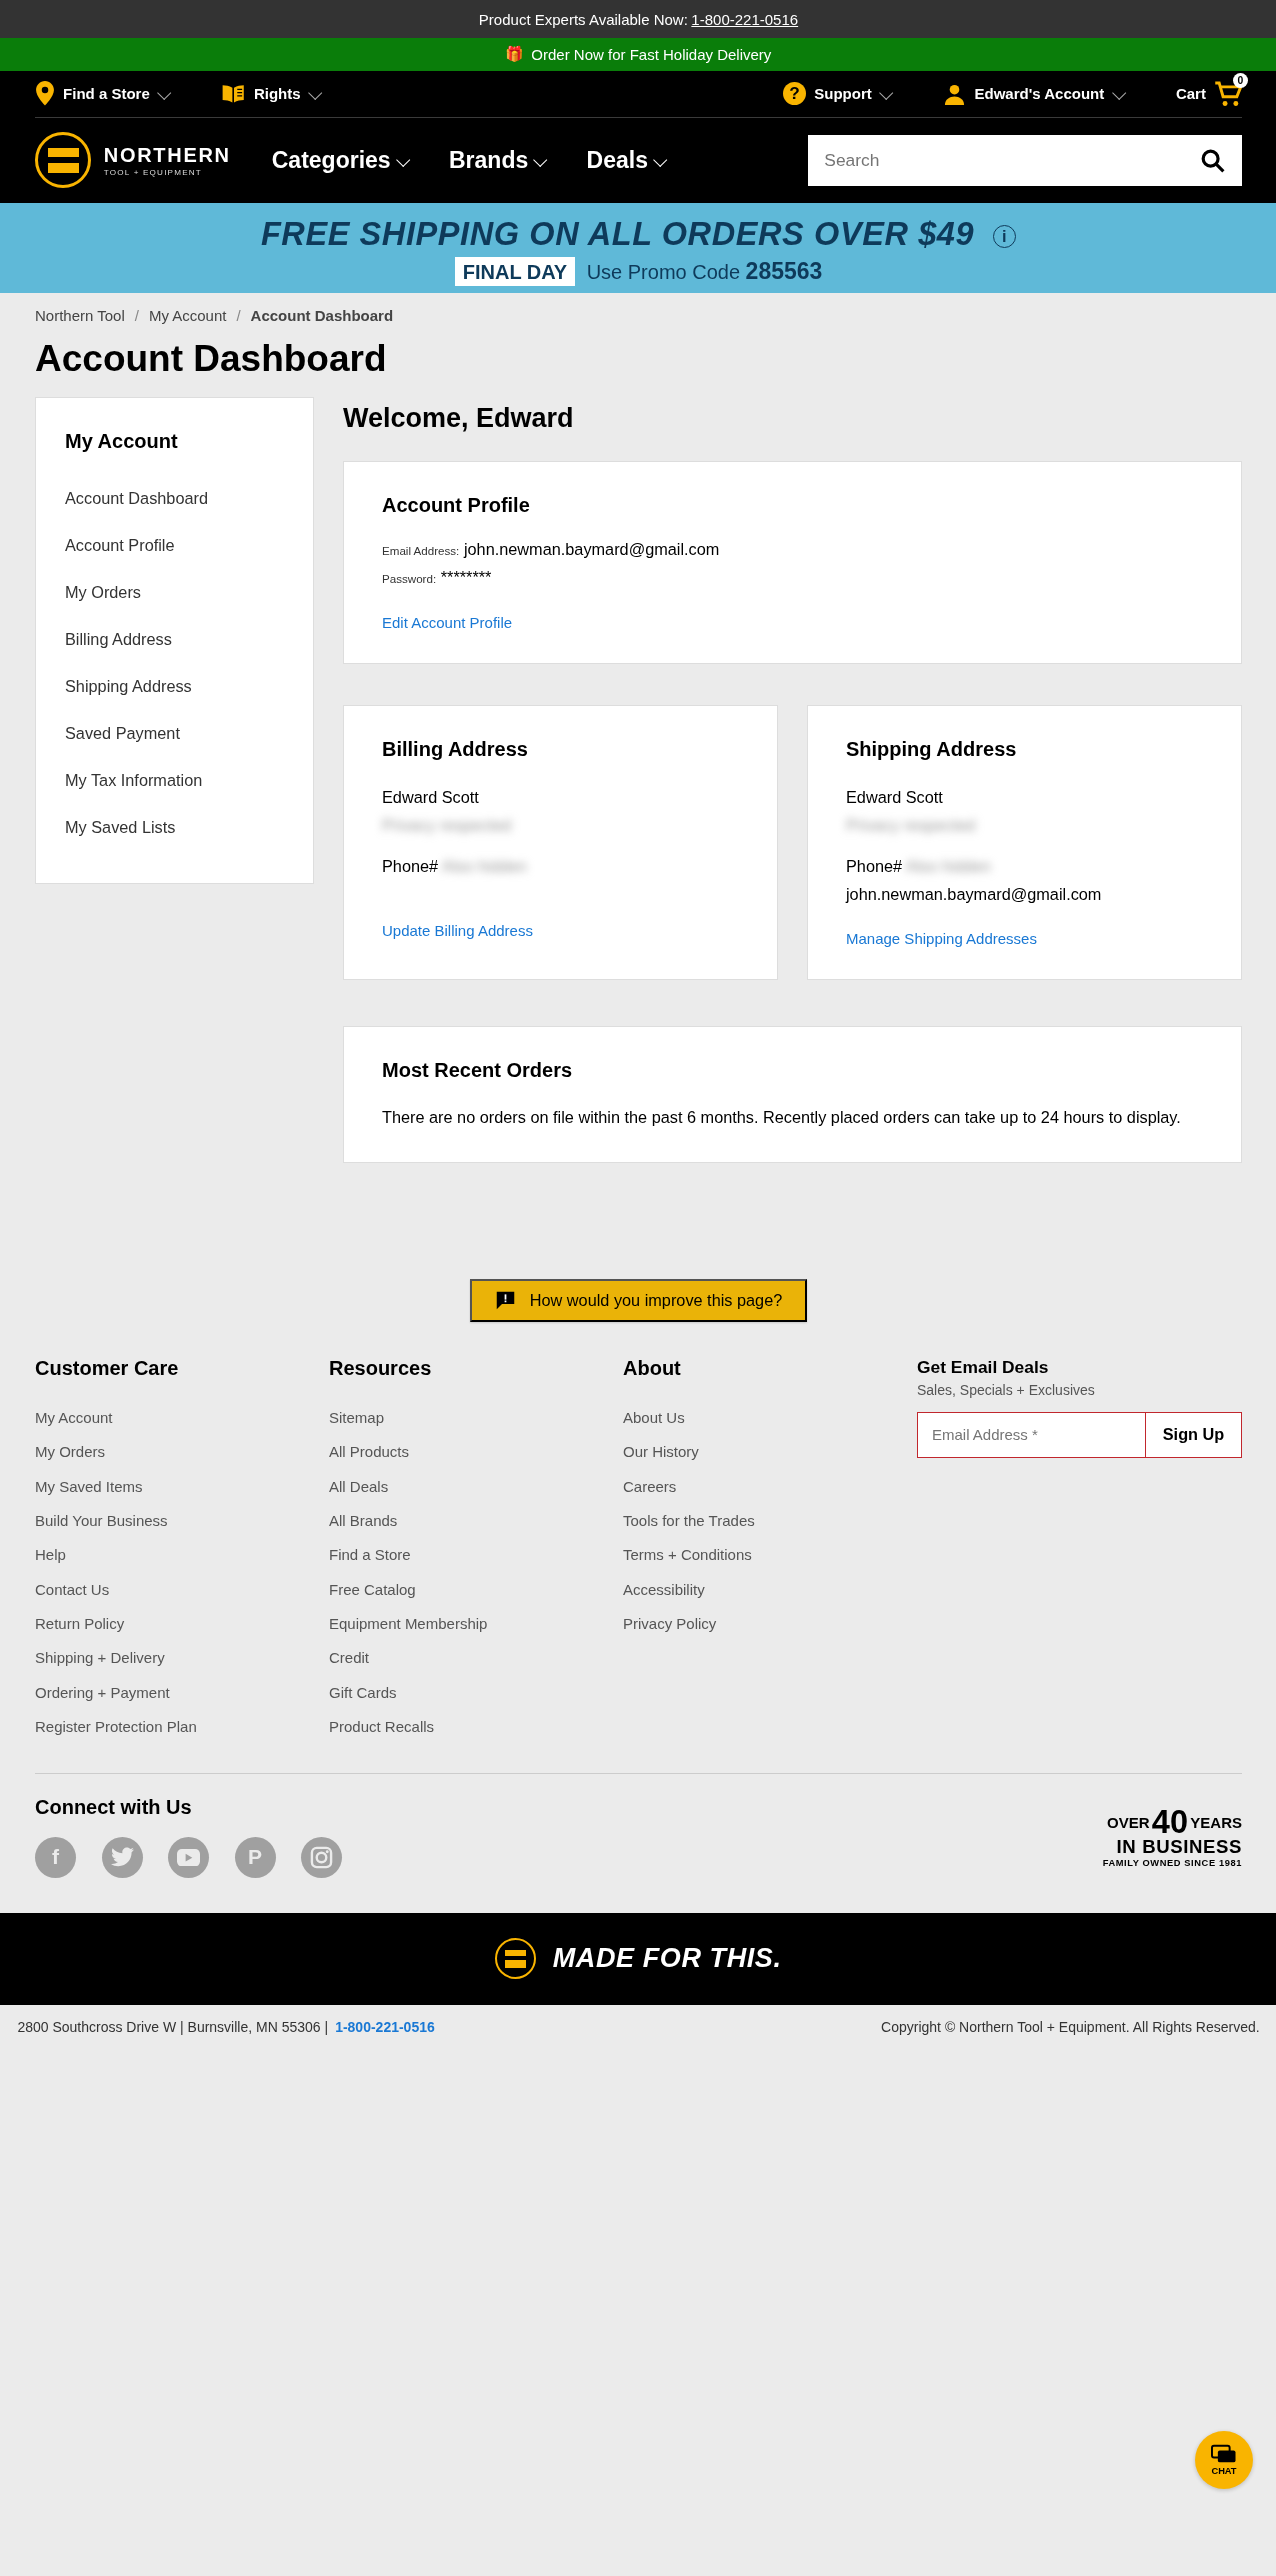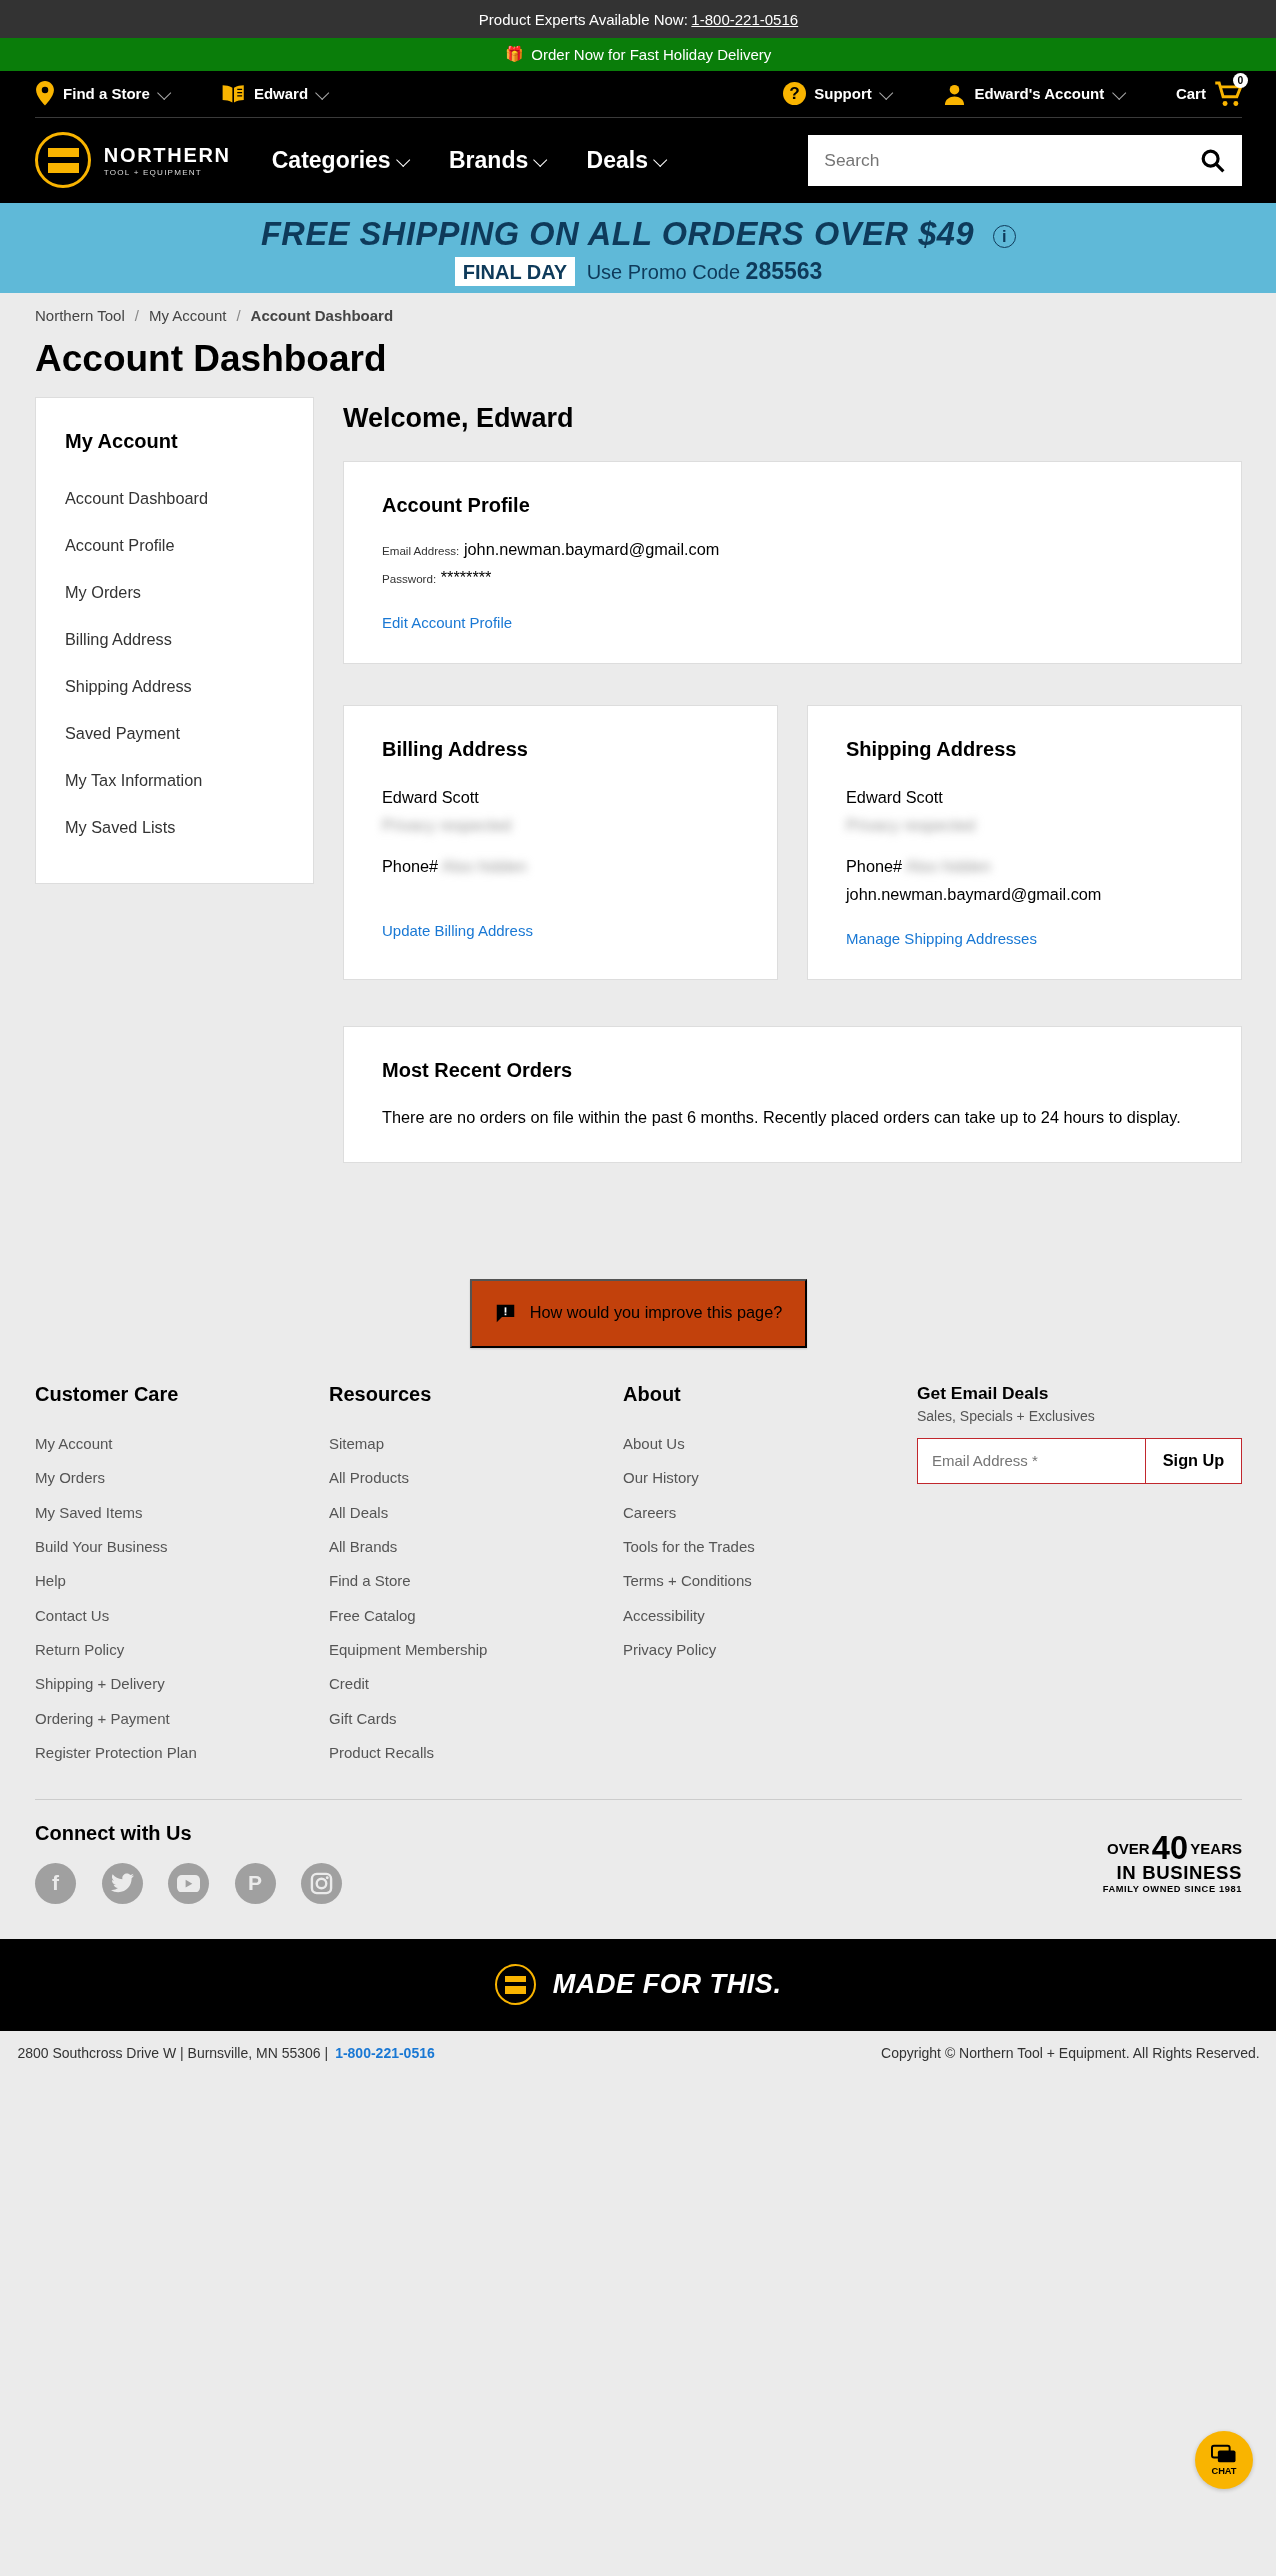--- a/index.html
+++ b/index.html
@@ -79,21 +79,21 @@
 .twocol{display:flex;gap:29px}
 .twocol .card{flex:1;margin-bottom:0}
 .addrblock{font-size:16.3px;line-height:1.7}
 .addrblock .blur{filter:blur(4.1px);color:#999}
 .twocol-wrap{margin-bottom:46px}
 
 .orderstxt{font-size:16.3px;line-height:1.55}
 
 
 .fbwrap{display:flex;justify-content:center;padding:23px 0 35px}
-.fbbtn{background:#c2410c;box-shadow:0 0.6px 1.7px rgba(0,0,0,0.15);padding:22px 23px;display:flex;gap:14px;font-size:16.3px}
+.fbbtn{background:#eab308;box-shadow:0 0.6px 1.7px rgba(0,0,0,0.15);padding:9px 23px;display:flex;align-items:center;gap:14px;font-size:16.3px}
 
 
 .footer{padding:0 35px 35px}
 .footcols{display:flex;gap:23px}
 .footcol{width:296px}
 .footcol h5{font-size:20px;font-weight:900;margin-bottom:20px}
 .footcol ul{list-style:none}
 .footcol li{font-size:15px;color:#555;padding:8.7px 0}
 .emailcol{margin-left:auto;width:325px}
 .emailcol h5{font-size:17.4px;font-weight:900;margin-bottom:3.5px}
@@ -151,21 +151,21 @@
             <path fill="#f9b400" d="M12 0C6 0 1 5 1 11c0 8 11 19 11 19s11-11 11-19C23 5 18 0 12 0zm0 15a4 4 0 110-8 4 4 0 010 8z"></path>
           </svg>
         <span>Find a Store</span>
         <span class="chev"></span>
       </a>
       <a class="uitem">
         <svg width="24.4" height="21" viewBox="0 0 30 24">
             <path fill="#f9b400" d="M2 2v18c4 0 8 1 12 3V5C10 3 6 2 2 2zm26 0c-4 0-8 1-12 3v18c4-2 8-3 12-3V2z"></path>
             <path stroke="#000" stroke-width="1.5" d="M20 7h6M20 11h6M20 15h6"></path>
           </svg>
-        <span>Edward</span>
+        <span>Rights</span>
         <span class="chev"></span>
       </a>
     </div>
     <div class="right">
       <a class="uitem">
         <svg width="23" height="23" viewBox="0 0 24 24" style="font-size:26px">
             <circle cx="12" cy="12" r="12" fill="#f9b400"></circle>
             <text x="12" y="18" text-anchor="middle" font-size="18" font-weight="900" fill="#000">?</text>
           </svg>
         <span>Support</span>

